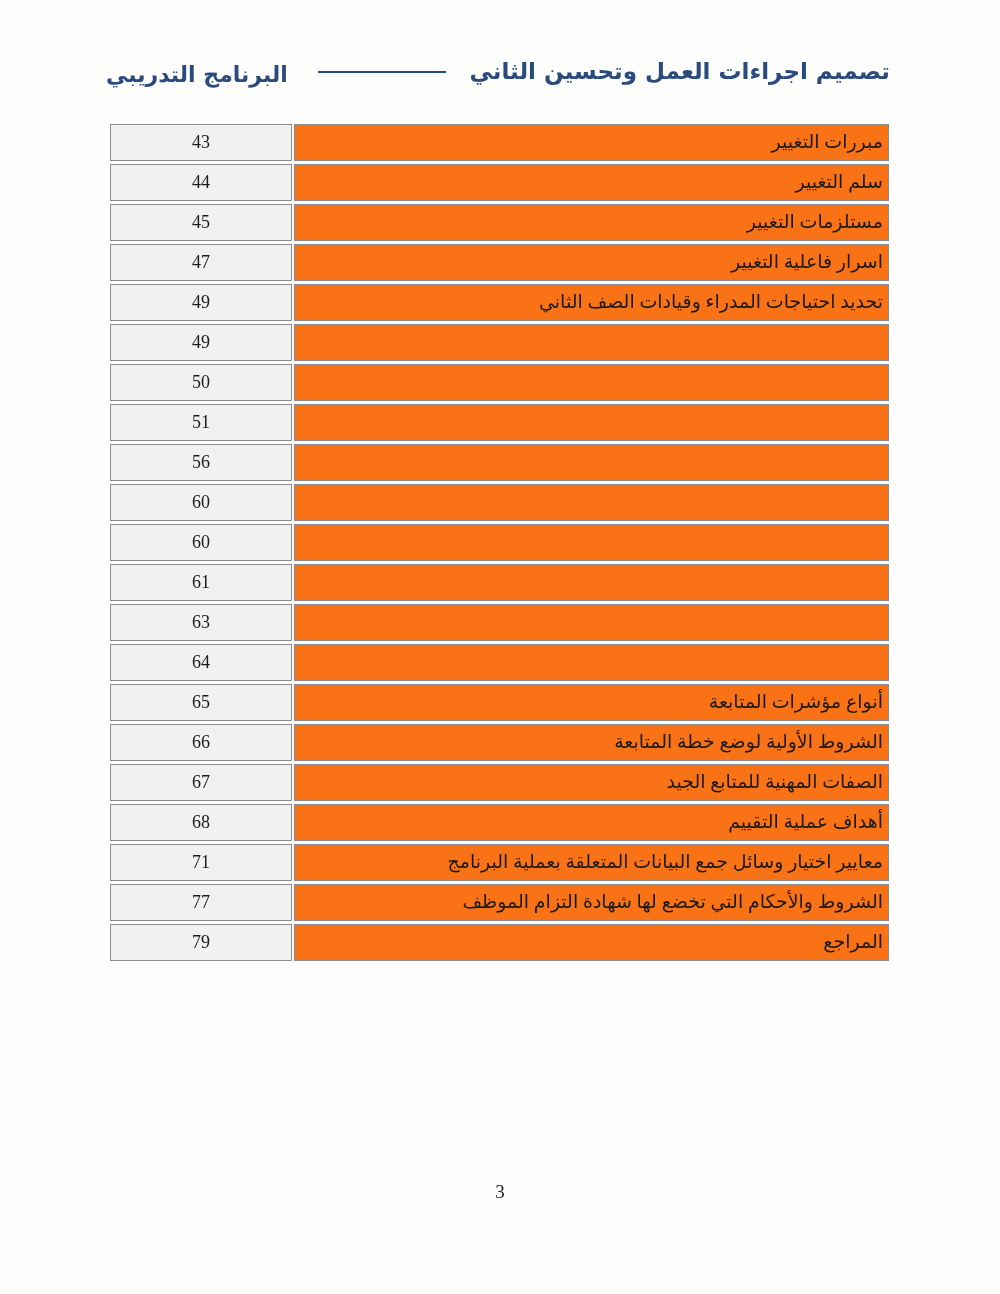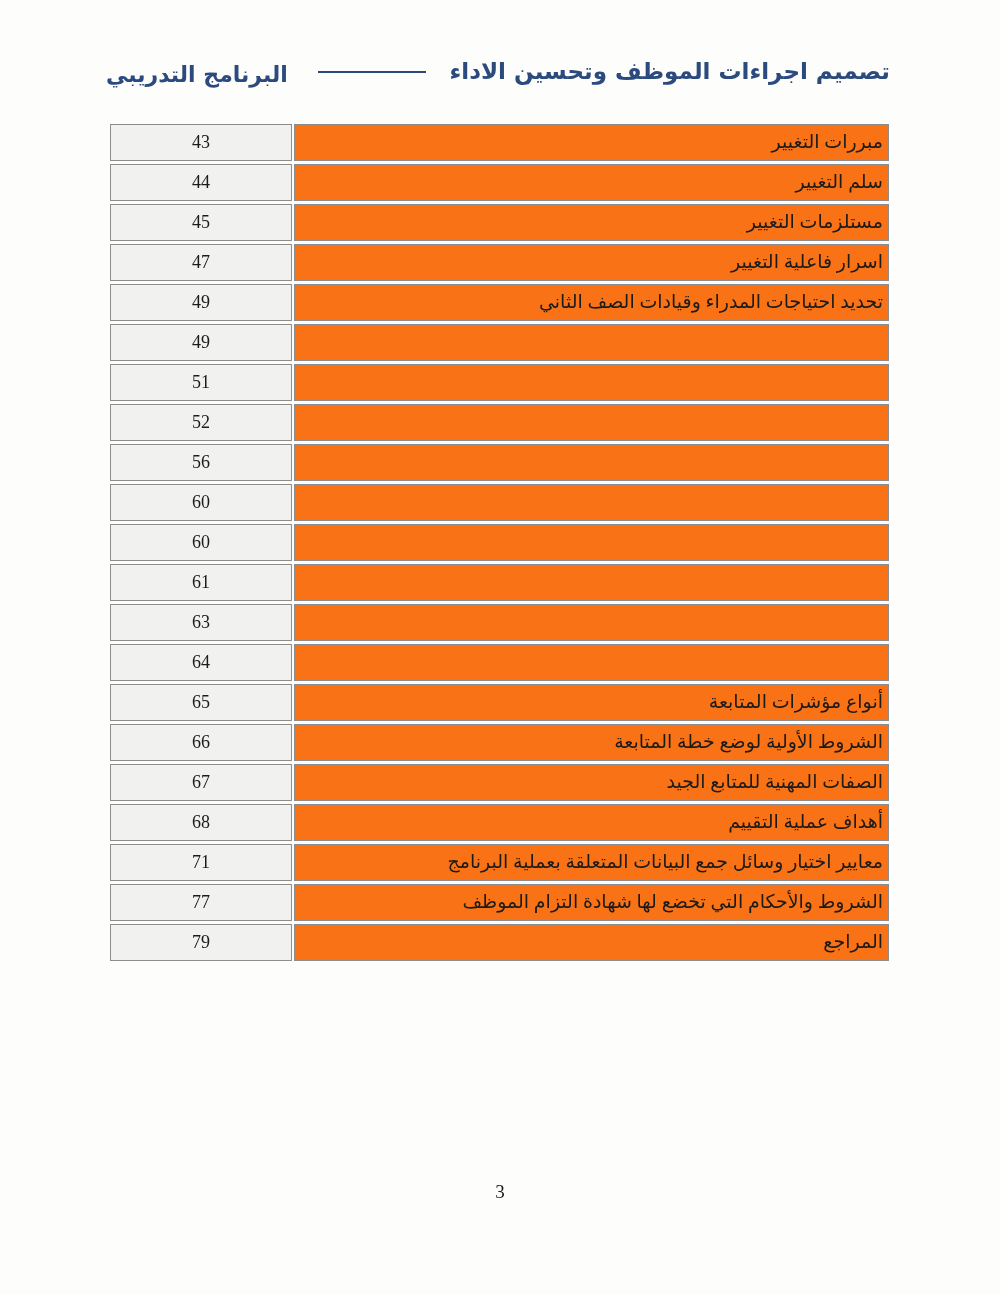--- a/index.html
+++ b/index.html
@@ -82,21 +82,21 @@
     text-align: center;
     font-size: 19px;
   }
 </style>
 </head>
 <body>
 
 <div class="header">
   <div class="hdr-title hdr-left accent" style="color: rgb(43, 74, 126);">البرنامج التدريبي</div>
   <div class="hdr-rule accent-border" style="border-color: rgb(43, 74, 126);"></div>
-  <div class="hdr-title accent" style="color: rgb(43, 74, 126);">تصميم اجراءات الموظف وتحسين الاداء</div>
+  <div class="hdr-title accent" style="color: rgb(43, 74, 126);">تصميم اجراءات العمل وتحسين الثاني</div>
 </div>
 
 <table class="toc-table">
   <tbody id="toc-body">
   <tr>
     <td class="page-cell">43</td>
     <td class="title-cell">مبررات التغيير</td>
   </tr>
 
   <tr>
@@ -117,30 +117,30 @@
   <tr>
     <td class="page-cell">49</td>
     <td class="title-cell">تحديد احتياجات المدراء وقيادات الصف الثاني</td>
   </tr>
 
   <tr>
     <td class="page-cell">49</td>
     <td class="title-cell"></td>
   </tr>
 
+  <tr>
+    <td class="page-cell">50</td>
+    <td class="title-cell"></td>
+  </tr>
 
   <tr>
     <td class="page-cell">51</td>
     <td class="title-cell"></td>
   </tr>
 
-  <tr>
-    <td class="page-cell">52</td>
-    <td class="title-cell"></td>
-  </tr>
 
   <tr>
     <td class="page-cell">56</td>
     <td class="title-cell"></td>
   </tr>
 
   <tr>
     <td class="page-cell">60</td>
     <td class="title-cell"></td>
   </tr>

